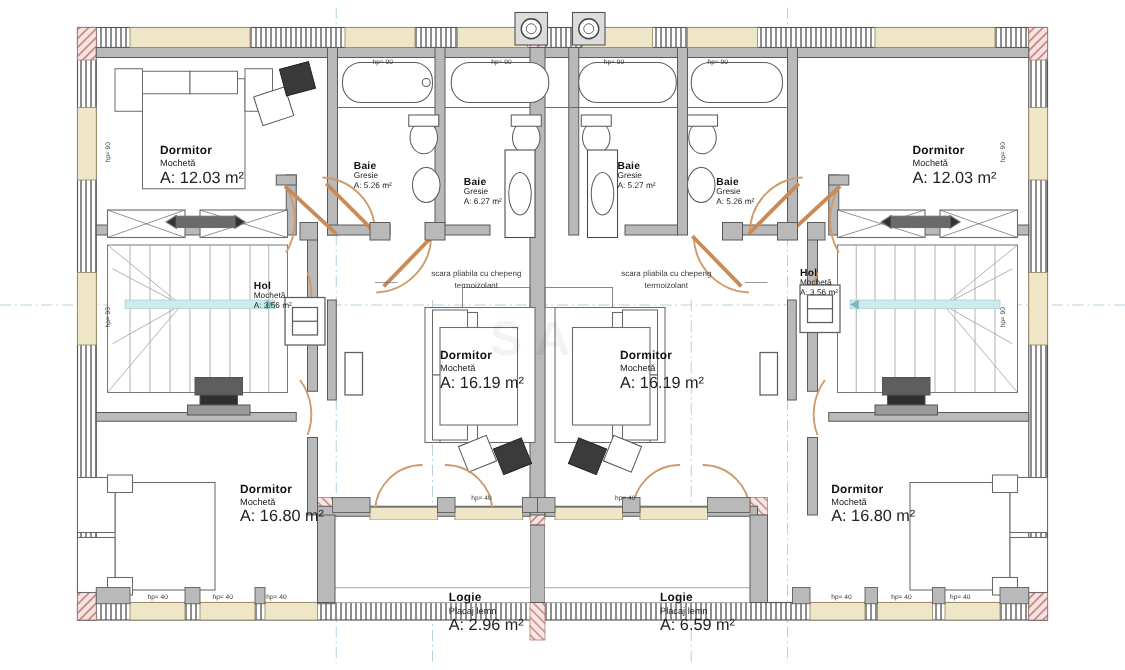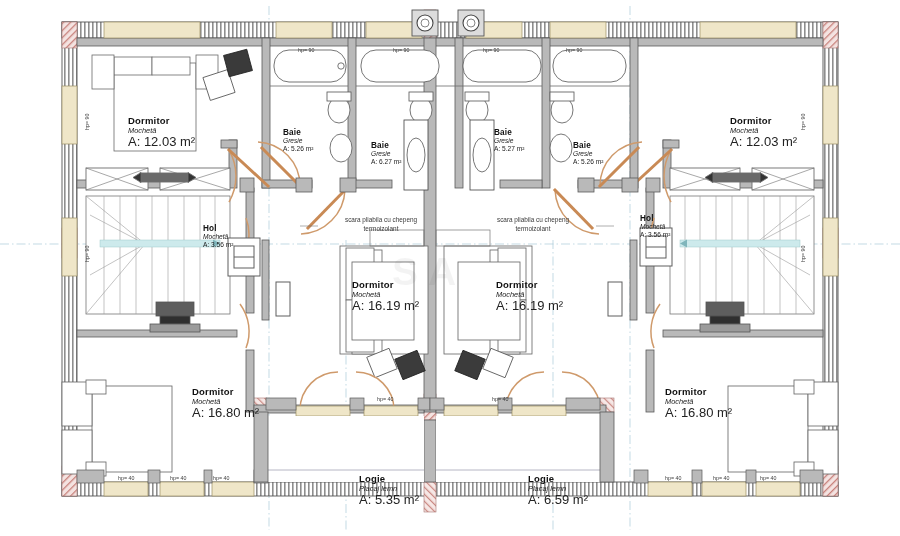--- a/index.html
+++ b/index.html
@@ -6,21 +6,21 @@
   body{
     width:900px;height:536px;overflow:hidden;position:relative;
     font-family:"Liberation Sans", sans-serif;
     color:#1a1a1a;
   }
   #plan{position:absolute;left:0;top:0;width:900px;height:536px;}
 
   
   .lbl{position:absolute;white-space:nowrap;line-height:1.12;}
   .lbl .rn{font-weight:bold;font-size:9.5px;letter-spacing:.2px;color:#111;margin-top:24px;}
-  .lbl .fin{font-size:7.4px;color:#222;font-style:italic;}
+  .lbl .fin{font-size:7.4px;color:#222;}
   .lbl .ar{font-size:13px;color:#222;}
   .lbl.sm .rn{font-size:8.2px;}
   .lbl.sm .fin,.lbl.sm .ar{font-size:6.6px;}
 
   .note{position:absolute;font-size:6.4px;color:#3a3a3a;text-align:center;
         line-height:1.35;white-space:pre-line;}
 
   .hp{position:absolute;font-size:5.3px;color:#3b3b3b;white-space:nowrap;}
   .hp.vert{transform:rotate(-90deg);transform-origin:left top;}
 
@@ -476,21 +476,21 @@
       <div class="ar">A: 16.80 m²</div>
     </div>
     <div class="lbl" style="left: 665px; top: 363px;">
       <div class="rn">Dormitor</div>
       <div class="fin">Mochetă</div>
       <div class="ar">A: 16.80 m²</div>
     </div>
     <div class="lbl" style="left: 359px; top: 450px;">
       <div class="rn">Logie</div>
       <div class="fin">Placaj lemn</div>
-      <div class="ar">A: 5.35 m²</div>
+      <div class="ar">A: 2.96 m²</div>
     </div>
     <div class="lbl" style="left: 528px; top: 450px;">
       <div class="rn">Logie</div>
       <div class="fin">Placaj lemn</div>
       <div class="ar">A: 6.59 m²</div>
     </div>
   </div>
 <div id="notes">
     <div class="note" style="left: 322px; top: 216px; width: 118px;">scara pliabila cu chepeng
 termoizolant</div>

